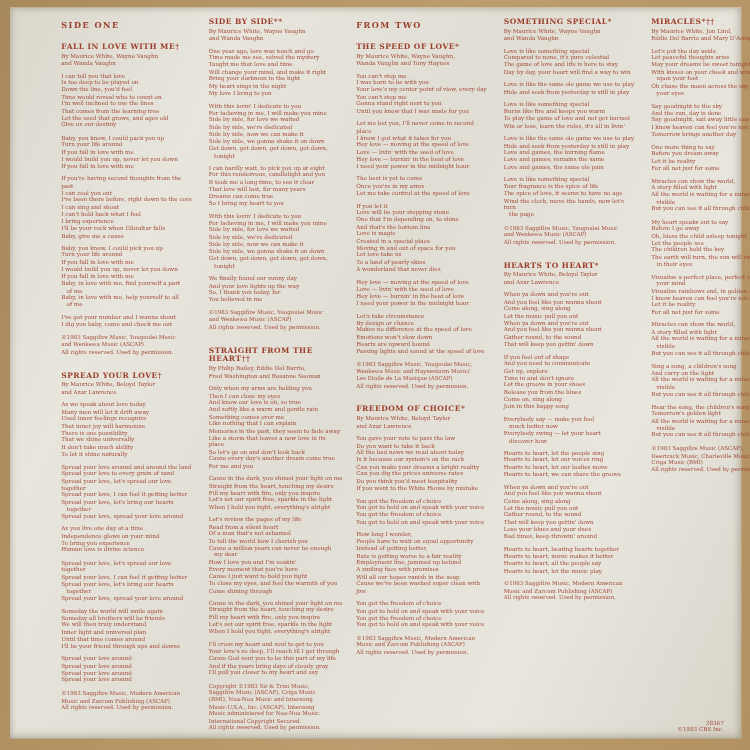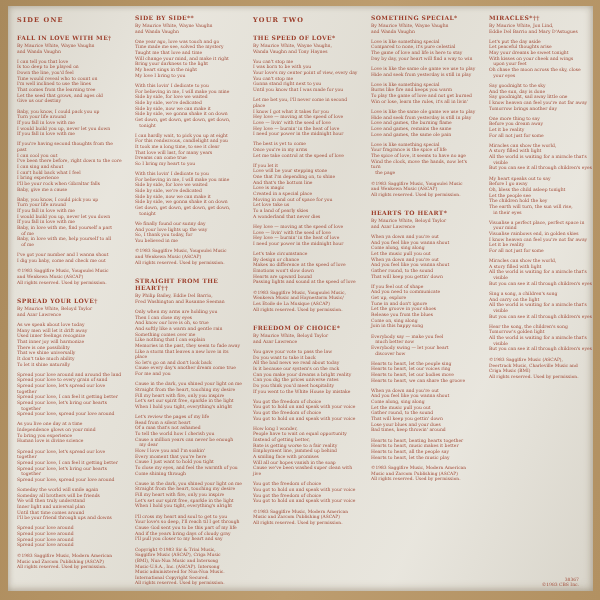--- a/index.html
+++ b/index.html
@@ -12,21 +12,21 @@
     font-family:"DejaVu Serif","Liberation Serif",serif;
   }
   .sheet{
     position:absolute;left:8px;top:6px;right:7px;bottom:9px;
     background:
       linear-gradient(115deg,rgba(120,110,90,.10) 0%,rgba(255,255,255,.08) 22%,rgba(120,110,90,.05) 47%,rgba(255,255,255,.10) 76%,rgba(120,110,90,.12) 100%),
       var(--paper);
     box-shadow:inset 0 0 6px rgba(90,75,50,.35), inset -2px -3px 8px rgba(120,100,70,.18);
     padding:8px 9px 6px 9px;
   }
-  .columns{display:flex;gap:11px;height:100%;}
+  .columns{display:flex;gap:11px;height:100%;margin-left:32px;}
   .column{width:107px;flex:0 0 107px;color:var(--ink);}
   .side-label{
     font-size:6.5px;font-weight:bold;letter-spacing:1.2px;color:var(--title-ink);
     margin:2px 0 10px 0;
   }
   .song{margin-bottom:12px;}
   .song-title{
     font-size:6px;font-weight:bold;letter-spacing:.4px;color:var(--title-ink);
     margin:0 0 2px 0;
   }
@@ -274,21 +274,21 @@
             <span class="line">Saggifire Music (ASCAP), Criga Music</span>
             <span class="line">(BMI), Nua-Nua Music and Intersong</span>
             <span class="line">Music-U.S.A., Inc. (ASCAP). Intersong</span>
             <span class="line">Music administered for Nua-Nua Music.</span>
             <span class="line">International Copyright Secured.</span>
             <span class="line">All rights reserved. Used by permission.</span>
           </p>
         </article>
       </div>
       <div class="column">
-        <h2 class="side-label">YOUR TWO</h2>
+        <h2 class="side-label">FROM TWO</h2>
         <article class="song">
           <h3 class="song-title">THE SPEED OF LOVE*</h3>
           <p class="credit">
             <span class="line">By Maurice White, Wayne Vaughn,</span>
             <span class="line">Wanda Vaughn and Tony Haynes</span>
           </p>
           <div class="stanza">
             <span class="line">You can't stop me</span>
             <span class="line">I was born to be with you</span>
             <span class="line">Your love's my center point of view, every day</span>

